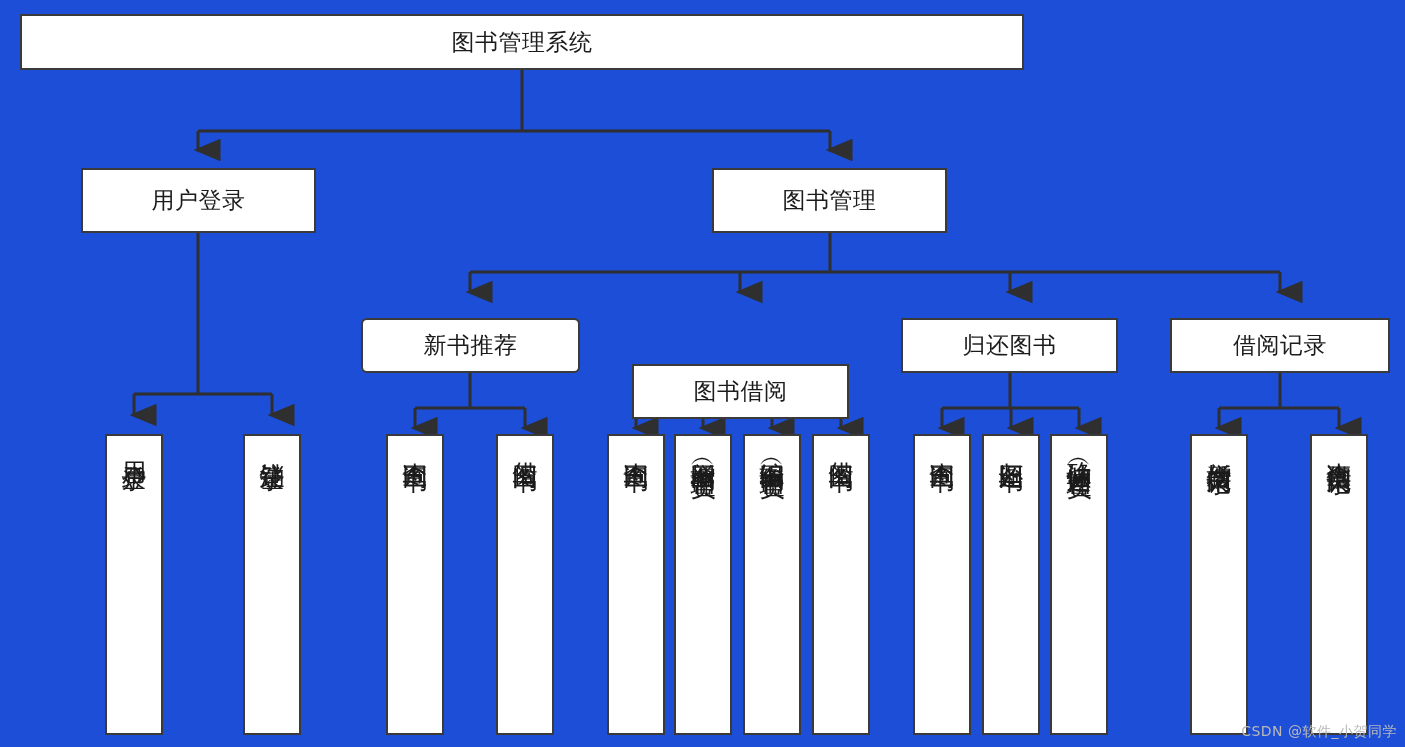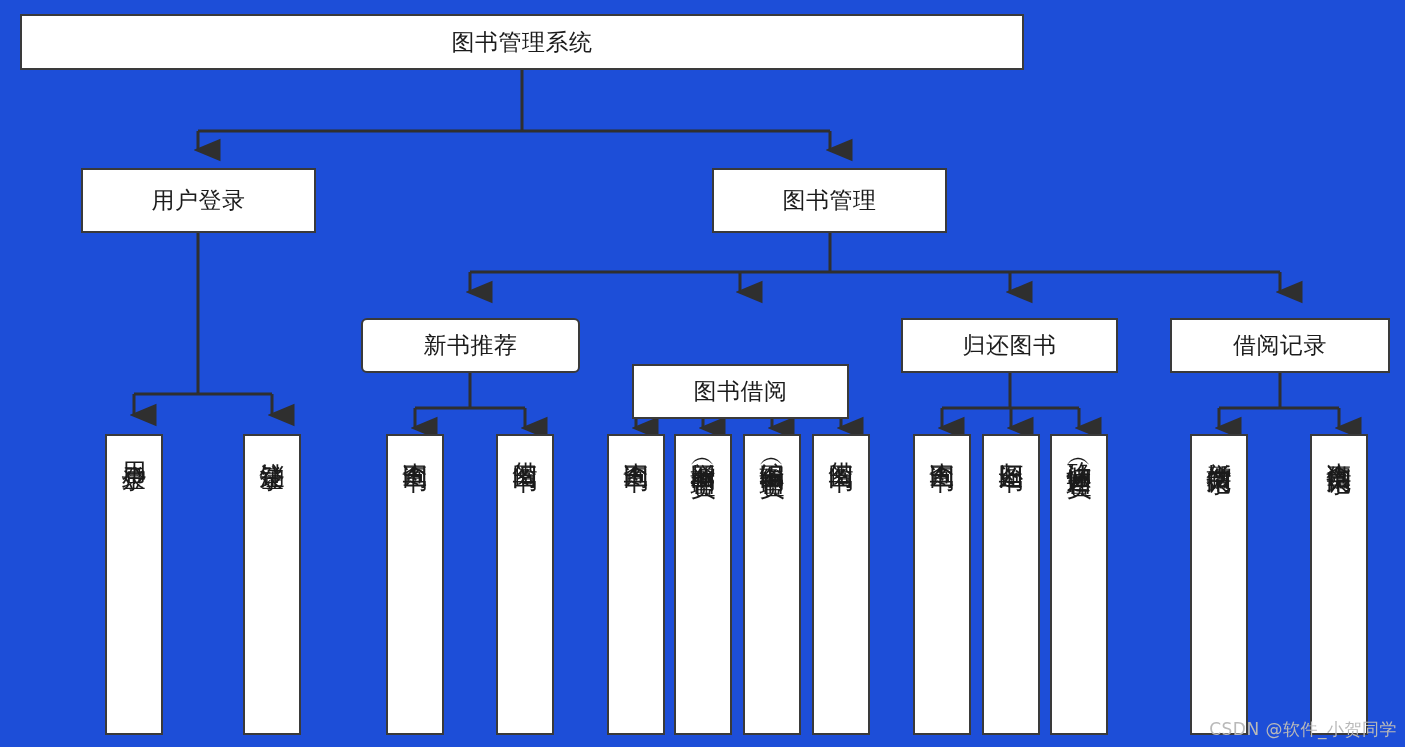--- a/index.html
+++ b/index.html
@@ -56,21 +56,21 @@
     text-orientation: upright;
     font-size: 25px;
     line-height: 1.0;
     letter-spacing: 2px;
     white-space: nowrap;
   }
   .watermark {
     position: absolute;
     right: 8px;
     bottom: 6px;
-    font-size: 17px;
+    font-size: 14px;
     color: #b9b9b9;
     letter-spacing: 0.5px;
     white-space: nowrap;
   }
 </style>
 </head>
 <body>
 
 <div id="canvas">
 

